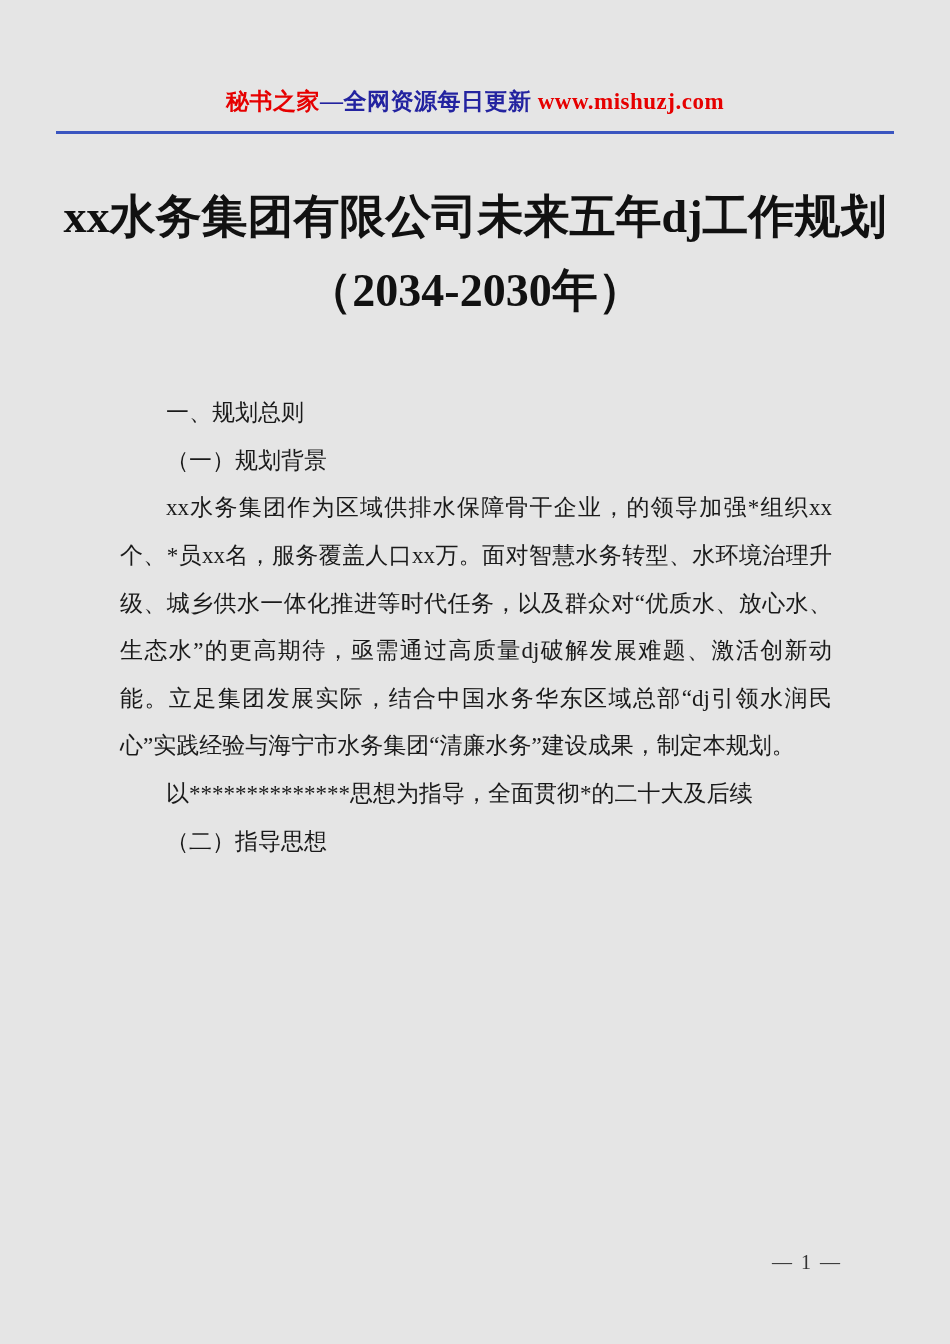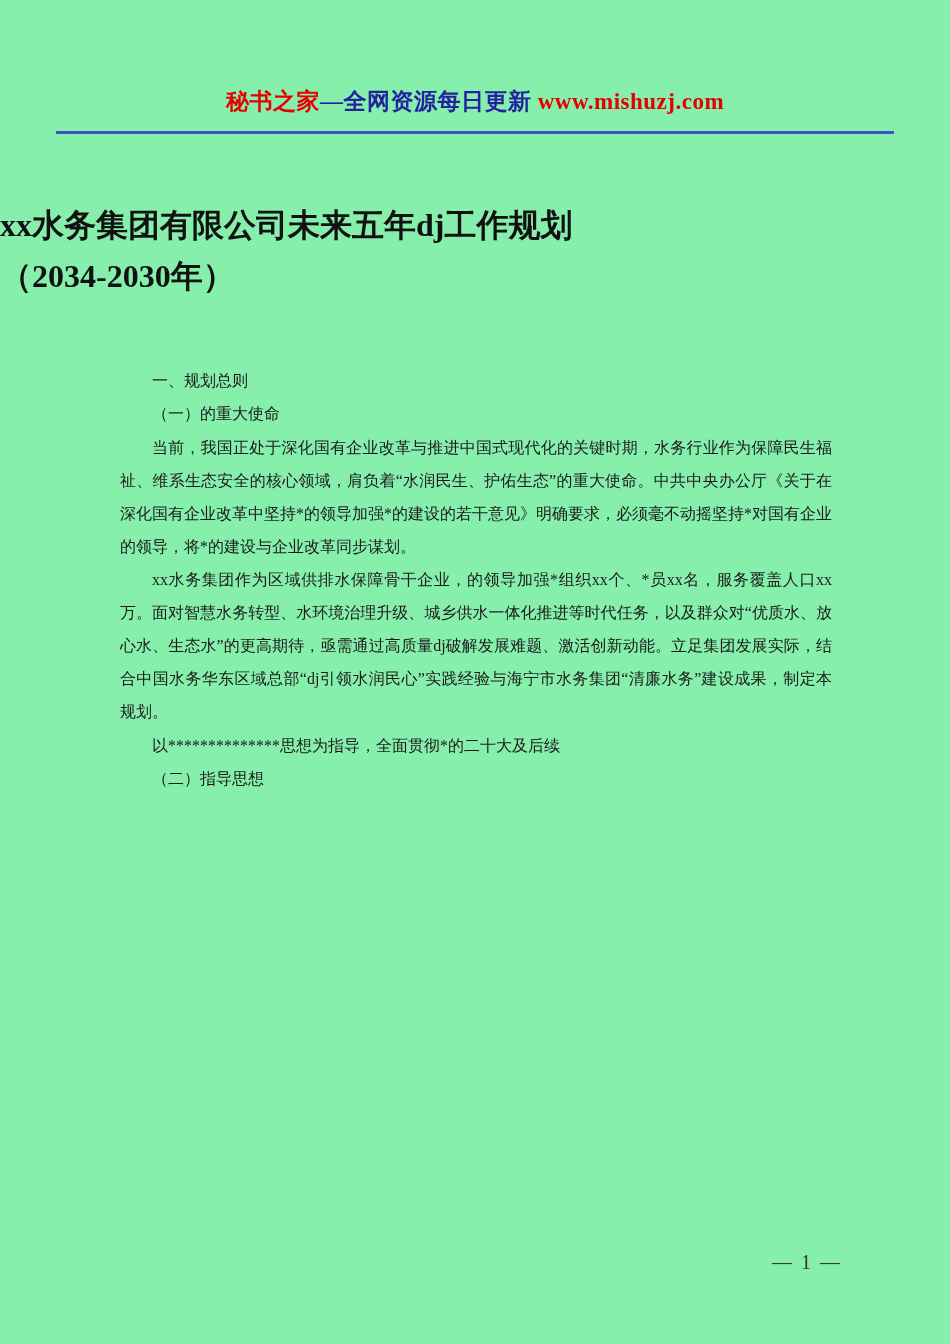--- a/index.html
+++ b/index.html
@@ -9,48 +9,49 @@
     height: 1344px;
     font-family: "Liberation Serif", "DejaVu Serif", serif;
     color: #1a1a1a;
     position: relative;
     overflow: hidden;
   }
   .page {
     position: relative;
     width: 950px;
     height: 1344px;
-    background: #86efac;
+    background: #e5e5e5;
   }
   .site-header {
     padding-top: 86px;
     text-align: center;
     font-size: 23px;
     font-weight: bold;
     letter-spacing: 0.5px;
     white-space: nowrap;
   }
   .site-name { color: #e60000; }
   .site-tagline { color: #2323a0; }
   .site-url { color: #e60000; cursor: pointer; }
   .header-rule {
     height: 3px;
     background: #3a55c0;
     margin: 14px 56px 0 56px;
   }
   .title-block {
-    margin-top: 66px;
+    margin-top: 46px;
+    text-align: center;
     font-weight: bold;
-    font-size: 32px;
+    font-size: 46px;
     line-height: 1.6;
     color: #111111;
   }
   .body-block {
     margin: 62px 118px 0 120px;
-    font-size: 16px;
+    font-size: 23px;
     line-height: 2.07;
     text-align: justify;
     color: #1a1a1a;
   }
   .para { text-indent: 2em; }
   .page-footer {
     position: absolute;
     right: 108px;
     bottom: 70px;
     font-size: 20px;
@@ -69,22 +70,21 @@
 
   <div class="header-rule"></div>
 
   <div class="title-block">
     <div>xx水务集团有限公司未来五年dj工作规划</div>
     <div>（2034-2030年）</div>
   </div>
 
   <div class="body-block">
     <p class="para">一、规划总则</p>
-    <p class="para">（一）的重大使命</p>
-    <p class="para">当前，我国正处于深化国有企业改革与推进中国式现代化的关键时期，水务行业作为保障民生福祉、维系生态安全的核心领域，肩负着“水润民生、护佑生态”的重大使命。中共中央办公厅《关于在深化国有企业改革中坚持*的领导加强*的建设的若干意见》明确要求，必须毫不动摇坚持*对国有企业的领导，将*的建设与企业改革同步谋划。</p>
+    <p class="para">（一）规划背景</p>
     <p class="para">xx水务集团作为区域供排水保障骨干企业，的领导加强*组织xx个、*员xx名，服务覆盖人口xx万。面对智慧水务转型、水环境治理升级、城乡供水一体化推进等时代任务，以及群众对“优质水、放心水、生态水”的更高期待，亟需通过高质量dj破解发展难题、激活创新动能。立足集团发展实际，结合中国水务华东区域总部“dj引领水润民心”实践经验与海宁市水务集团“清廉水务”建设成果，制定本规划。</p>
     <p class="para">以**************思想为指导，全面贯彻*的二十大及后续</p>
     <p class="para">（二）指导思想</p>
   </div>
 
   <div class="page-footer">— 1 —</div>
 
 </div>
 
 </body></html>

